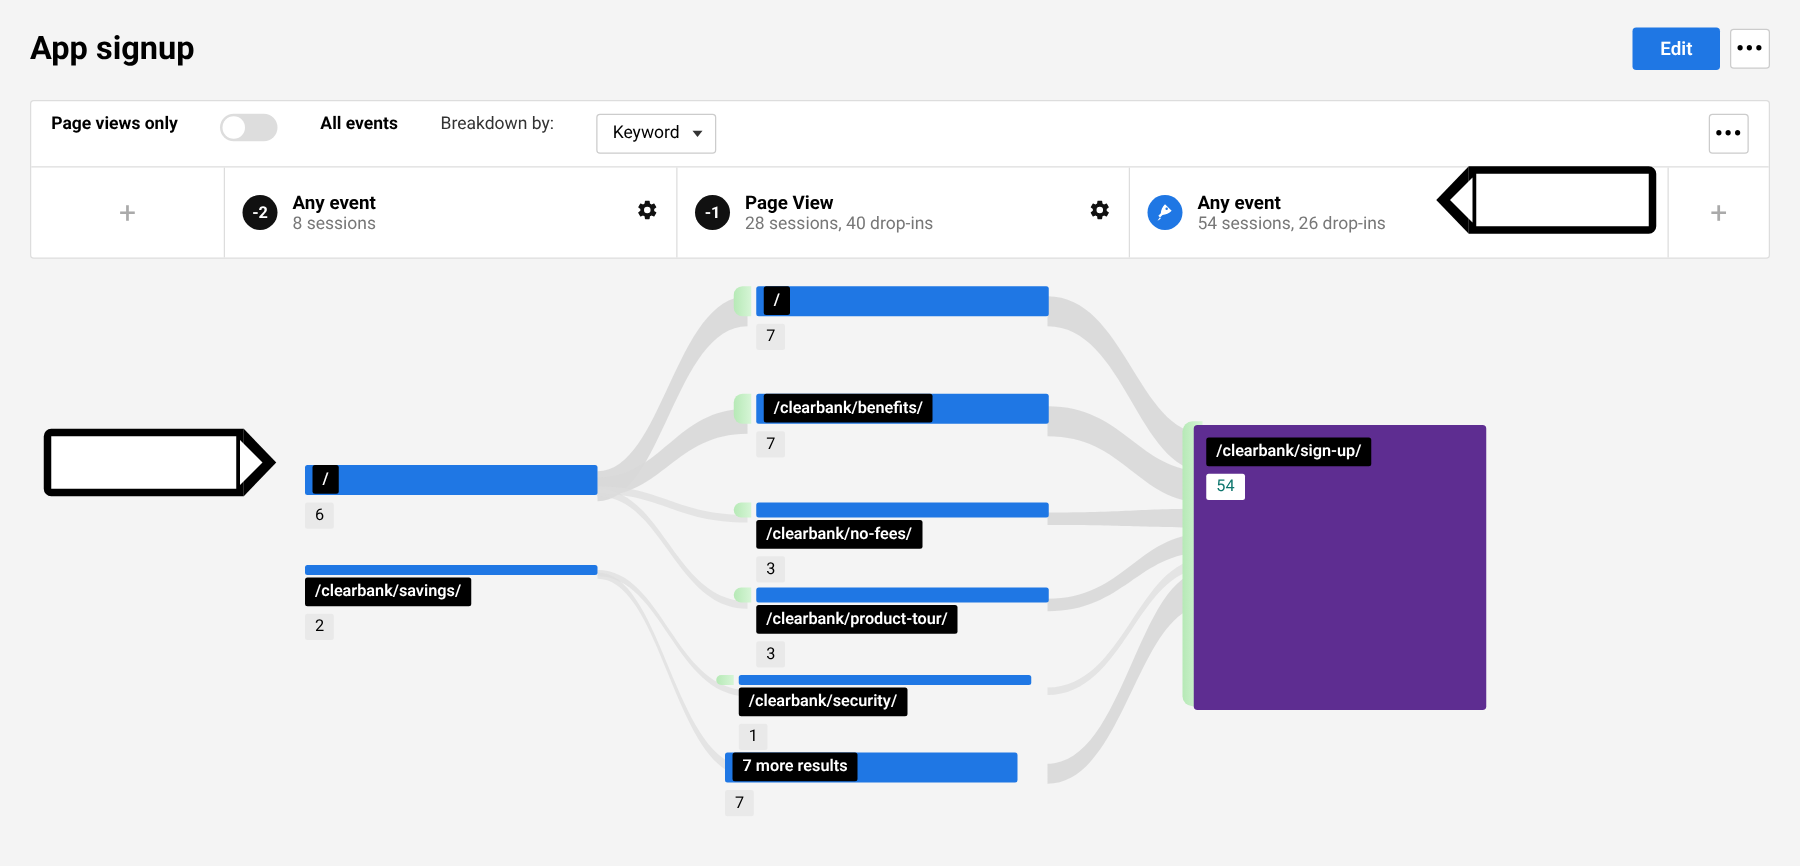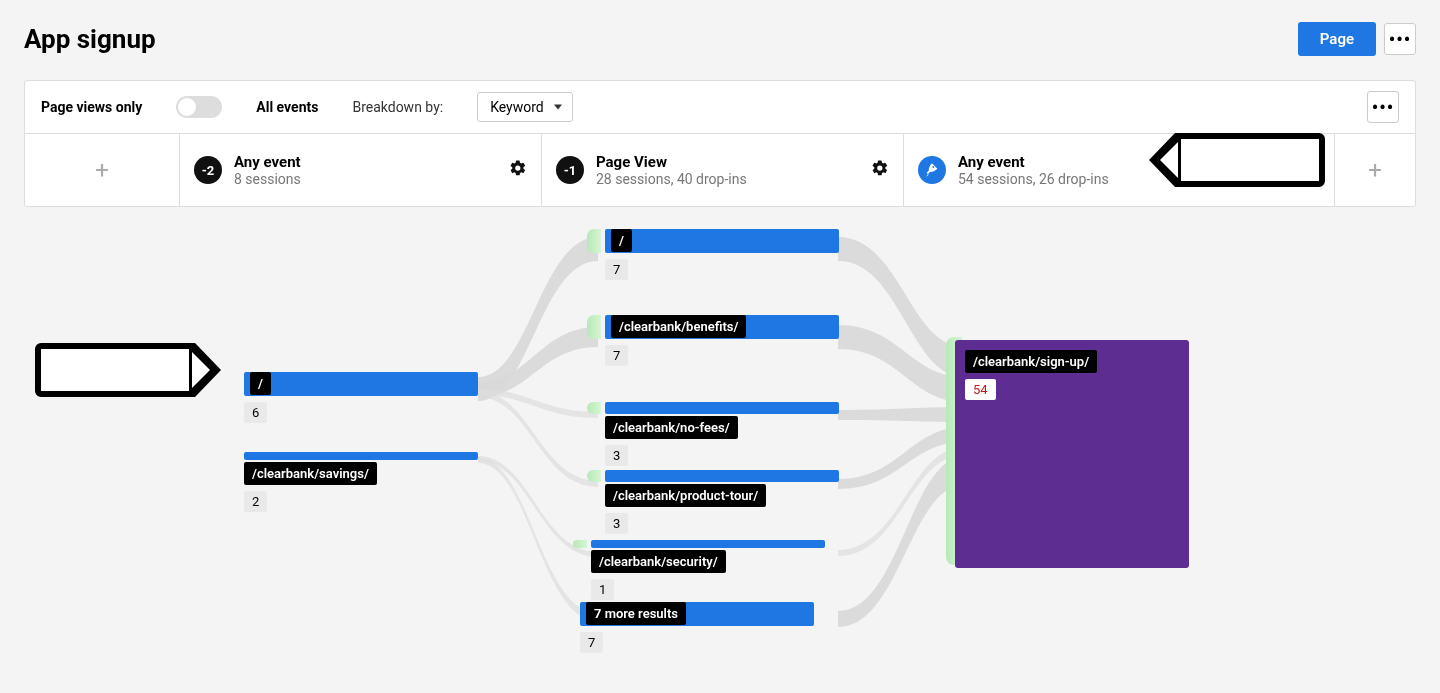--- a/index.html
+++ b/index.html
@@ -5,21 +5,21 @@
   * { box-sizing: border-box; margin: 0; padding: 0; font-family: -apple-system, BlinkMacSystemFont, "Segoe UI", Roboto, Helvetica, Arial, sans-serif; }
   body { background: #f4f4f4; width: 1440px; height: 693px; overflow: hidden; position: relative; }
 
   .header { display: flex; justify-content: space-between; align-items: center; padding: 22px 24px 0 24px; }
   .title { font-size: 26px; font-weight: 700; color: #000; }
   .header-actions { display: flex; gap: 8px; align-items: center; }
   .btn-edit { background: #1f77e4; color: #fff; border: none; padding: 8px 22px; font-size: 15px; font-weight: 600; border-radius: 3px; cursor: pointer; }
   .btn-more { background: #fff; border: 1px solid #ccc; width: 32px; height: 32px; border-radius: 3px; cursor: pointer; display:flex; align-items:center; justify-content:center; font-size:18px; font-weight:700; letter-spacing:1px;}
 
   .panel { margin: 24px 24px 0 24px; border: 1px solid #ddd; background: #fff; border-radius: 3px; }
-  .toolbar { display:flex; align-items:center; padding: 10px 16px; gap: 34px; border-bottom:1px solid #ddd; }
+  .toolbar { display:flex; padding: 10px 16px; gap: 34px; border-bottom:1px solid #ddd; }
   .toolbar .lbl { font-size: 14px; font-weight: 700; color:#000; }
   .toolbar .lbl-light { font-size: 14px; color:#333; }
   .toggle { width: 46px; height: 22px; background:#ddd; border-radius: 11px; position:relative; cursor:pointer; }
   .toggle::after { content:""; position:absolute; left:2px; top:2px; width:18px; height:18px; border-radius:50%; background:#fff; }
   .select { border:1px solid #ccc; padding:6px 28px 6px 12px; font-size:14px; border-radius:3px; background:#fff; position:relative; cursor:pointer;}
   .select::after { content:""; position:absolute; right:10px; top:50%; width:0;height:0;border-left:4px solid transparent;border-right:4px solid transparent;border-top:5px solid #333; transform:translateY(-50%);}
   .toolbar .spacer { flex:1; }
 
   .steps { display:flex; border-top:none; }
   .step { border-right:1px solid #ddd; display:flex; align-items:center; padding:12px 14px; position:relative; min-height:72px;}
@@ -60,34 +60,34 @@
   
   .flow { position:relative; width:100%; height:460px; }
   .node { position:absolute; }
   .bar { background:#1f77e4; height:24px; border-radius:2px;}
   .bar.thin { height:8px; }
   .green-cap { position:absolute; width:14px; background:linear-gradient(90deg,#b6e9b6,#d6f5d6); border-radius:7px 0 0 7px; left:-18px;}
   .tag { background:#000; color:#fff; font-size:13px; font-weight:600; padding:4px 8px; display:inline-block; border-radius:2px;}
   .count { background:#e9e9e9; color:#000; font-size:13px; padding:3px 8px; display:inline-block; border-radius:2px; margin-top:6px;}
   .dest { position:absolute; background:#5e2d91; border-radius:3px; padding:10px;}
   .dest .tag { background:#000;}
-  .dest .count { background:#fff; color:#b91c1c;}
+  .dest .count { background:#fff; color:#0f766e;}
 
   
   .links { position:absolute; left:0; top:0; width:100%; height:100%; pointer-events:none;}
   .links path { fill:#d8d8d8; opacity:0.9;}
   .links path.thin { fill:#ddd; opacity:0.7;}
 </style>
 </head>
 <body>
 
 <div class="header">
   <div class="title">App signup</div>
   <div class="header-actions">
-    <button class="btn-edit">Page</button>
+    <button class="btn-edit">Edit</button>
     <button class="btn-more">•••</button>
   </div>
 </div>
 
 <div class="panel">
   <div class="toolbar">
     <span class="lbl">Page views only</span>
     <div class="toggle"></div>
     <span class="lbl">All events</span>
     <span class="lbl-light">Breakdown by:</span>

